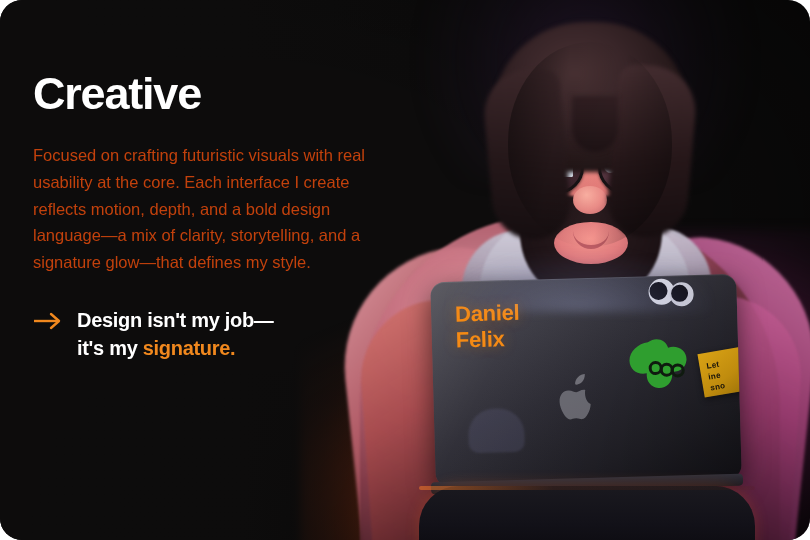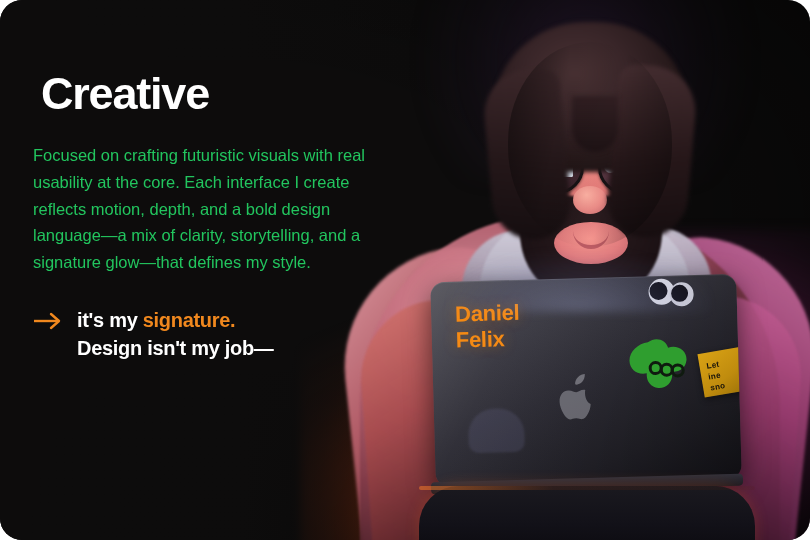--- a/index.html
+++ b/index.html
@@ -84,26 +84,26 @@
     top: 68px;
     width: 400px;
     z-index: 40;
   }
   #headline {
     color: #ffffff;
     font-size: 45px;
     line-height: 1.16;
     font-weight: bold;
     letter-spacing: -1.2px;
-    margin: 0 0 22px 8px;
+    margin: 0 0 22px 0;
   }
   #headline .hl-line { display: block; white-space: nowrap; }
 
   #body-copy {
-    color: #22c55e;
+    color: #c2410c;
     font-size: 16.5px;
     line-height: 1.62;
     margin: 0;
     max-width: 360px;
     font-weight: normal;
   }
 
   #tagline-block {
     margin-top: 30px;
     display: flex;
@@ -512,19 +512,19 @@
     </h1>
 
     <p id="body-copy">Focused on crafting futuristic visuals with real usability at the core. Each interface I create reflects motion, depth, and a bold design language—a mix of clarity, storytelling, and a signature glow—that defines my style.</p>
 
     <div id="tagline-block">
       <svg id="arrow-icon" viewBox="0 0 30 20">
         <line x1="1" y1="10" x2="25" y2="10" stroke="#f0881e" stroke-width="2.4"></line>
         <polyline points="18,3 26,10 18,17" fill="none" stroke="#f0881e" stroke-width="2.4" stroke-linecap="round" stroke-linejoin="round"></polyline>
       </svg>
       <div id="tagline-text">
+        <span class="tag-line">Design isn't my job—</span>
         <span class="tag-line"><span>it's my </span><span class="accent">signature.</span></span>
-        <span class="tag-line">Design isn't my job—</span>
       </div>
     </div>
   </div>
 
 </div>
 
 </body></html>

